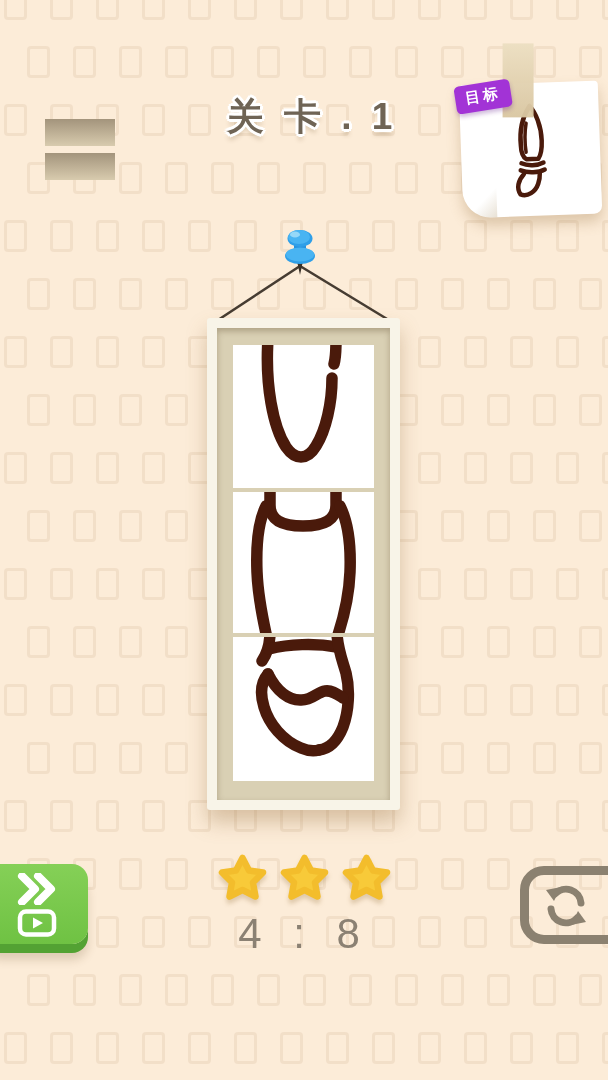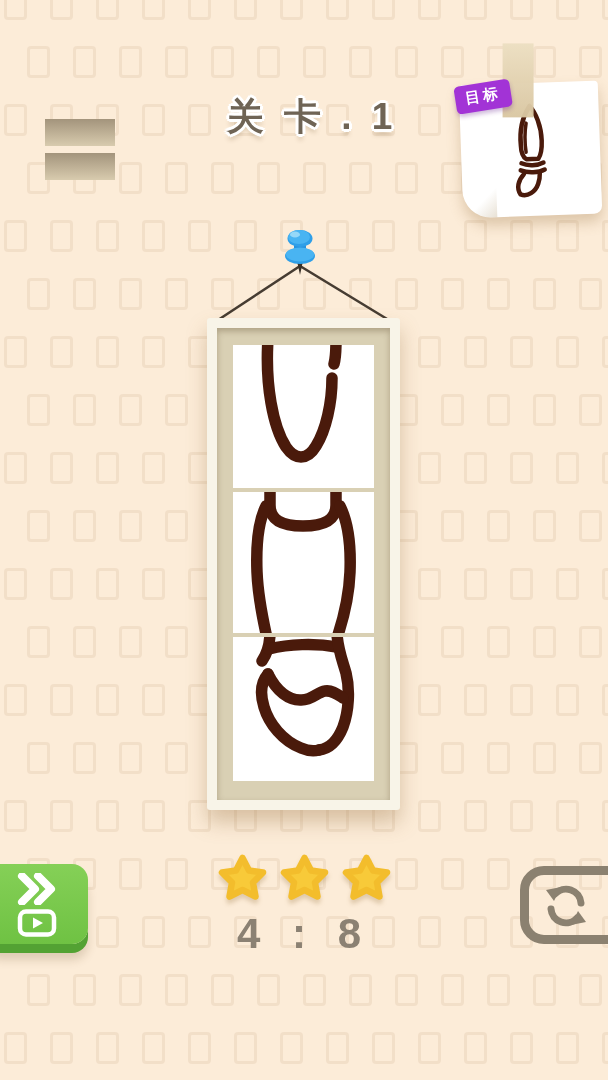--- a/index.html
+++ b/index.html
@@ -83,21 +83,21 @@
     border-radius:16px;
     box-shadow:0 9px 0 #53a233, 0 16px 10px rgba(90,60,20,0.18);
     display:flex; flex-direction:column; align-items:center; justify-content:center;
     gap:4px; padding-top:2px;
   }
   .stars-row { position:absolute; left:0; right:0; top:853px; z-index:4;
                display:flex; justify-content:center; gap:11px; }
   .stars-row svg { filter:drop-shadow(0 4px 2px rgba(140,100,40,0.25)); }
   .score {
     position:absolute; left:0; right:0; top:910px; z-index:4;
-    text-align:center; font-size:42px; font-weight:bold; color:#8b8173;
+    text-align:center; font-size:42px; font-weight:normal; color:#8b8173;
     letter-spacing:10px;
   }
   .restart-btn {
     position:absolute; left:520px; top:866px; width:110px; height:78px; z-index:5;
     background:transparent; border:9px solid #8b8170; border-radius:24px;
     cursor:pointer; padding:0;
   }
   .restart-btn svg { position:absolute; left:11px; top:6px; }
 </style>
 </head>

